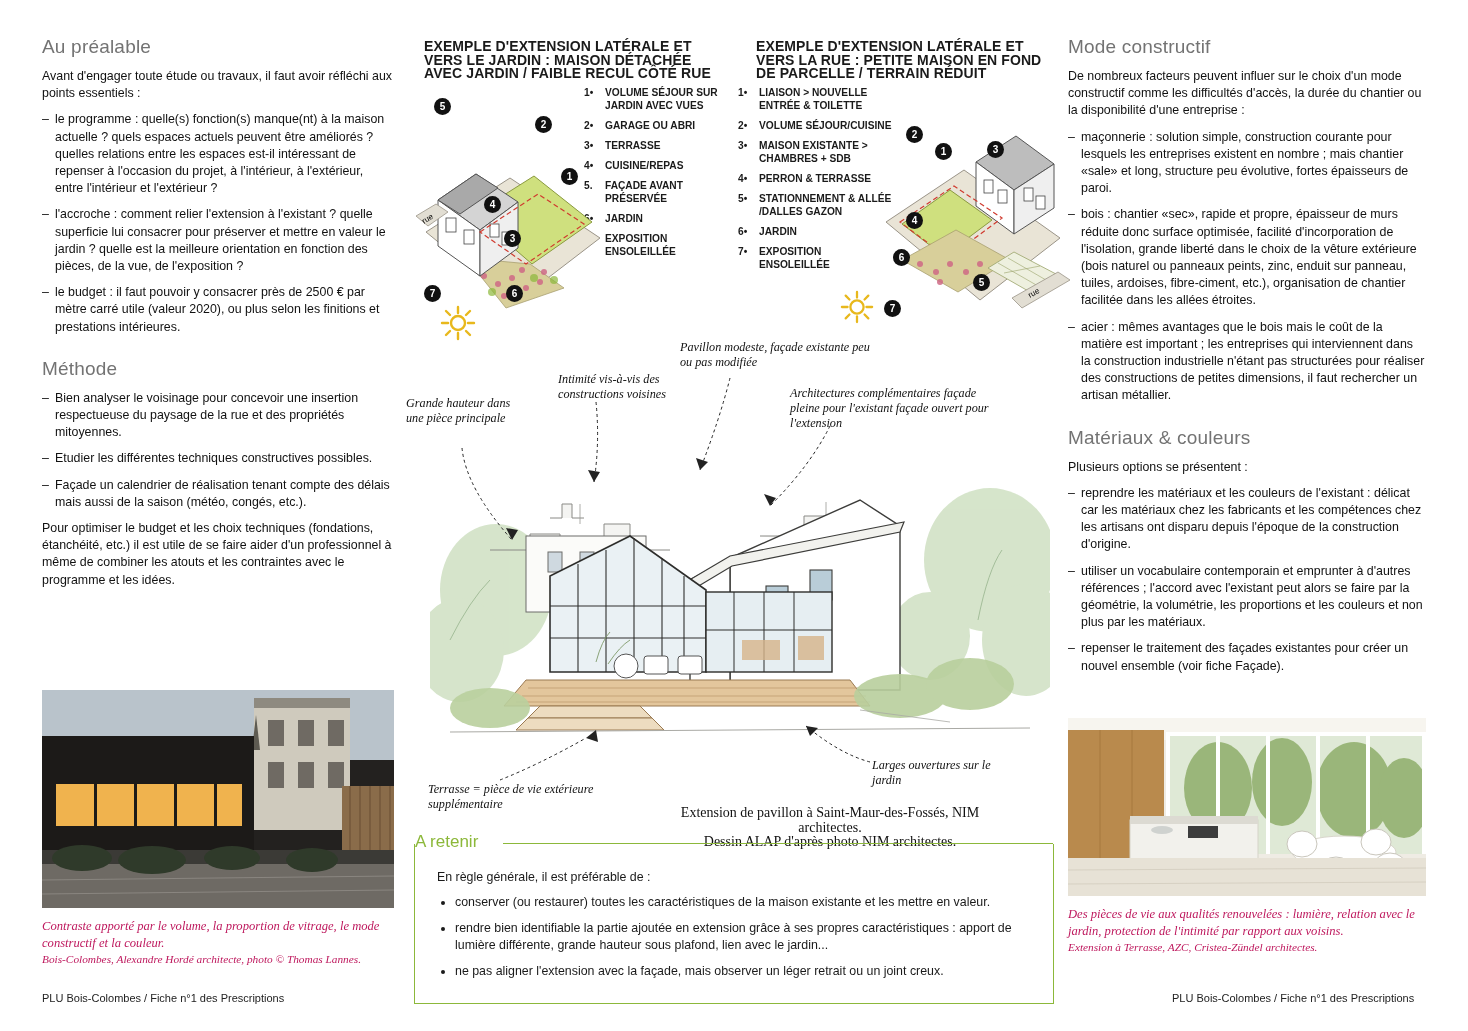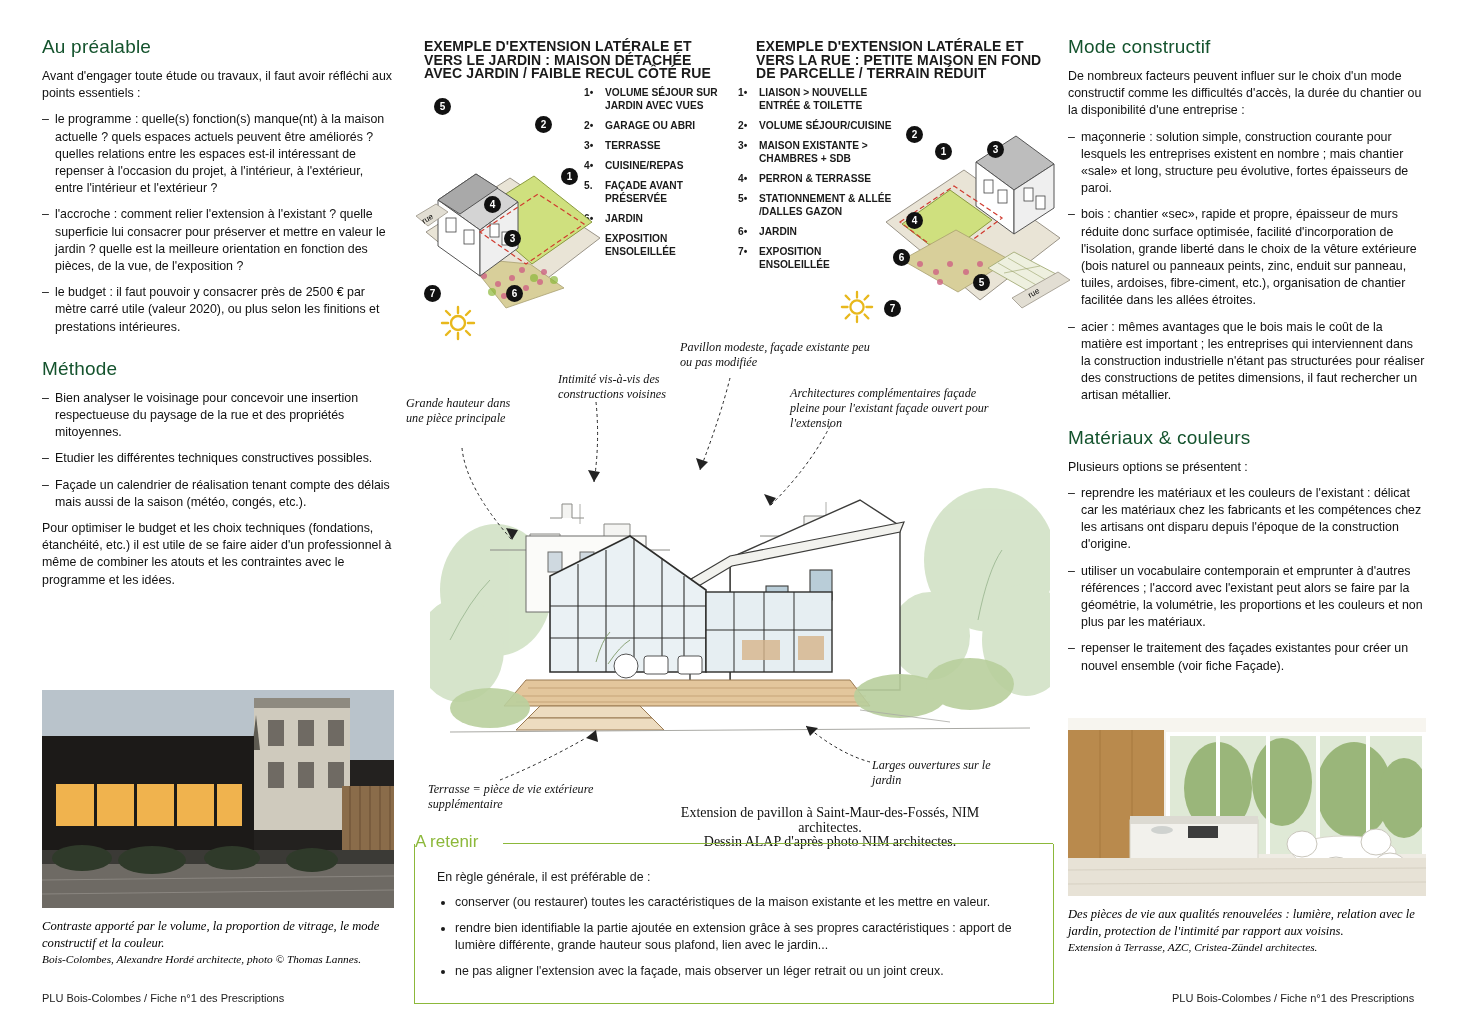--- a/index.html
+++ b/index.html
@@ -13,21 +13,21 @@
     overflow: hidden;
   }
   .page { position: relative; width:1468px; height:1031px; }
 
   
   .col-left  { position:absolute; left:42px;  top:36px;  width:350px; }
   .col-right { position:absolute; left:1068px;top:36px;  width:358px; }
 
   h2.sec {
     font-size: 19px;
-    color: #14532d;
+    color: #737373;
     font-weight: normal;
     margin: 0 0 10px 0;
     letter-spacing: .2px;
   }
   h2.sec.second { margin-top: 22px; }
 
   p.body, li.body {
     font-size: 12.4px;
     line-height: 17.2px;
     margin: 0 0 9px 0;
@@ -53,21 +53,21 @@
   }
   .photo-right {
     position:absolute; left:1068px; top:718px; width:358px; height:178px;
     overflow:hidden; background:#cfcabc;
   }
   .caption {
     font-family:"Liberation Serif", serif;
     font-style: italic;
     font-size: 12.6px;
     line-height: 16.5px;
-    color:#000000;
+    color:#be185d;
   }
   .caption.small { font-size: 11.3px; }
 
   .footer-left {
     position:absolute; left:42px; top:992px; font-size:11px; color:#222;
   }
   .footer-right {
     position:absolute; left:1172px; top:992px; font-size:11px; color:#222;
   }
 

